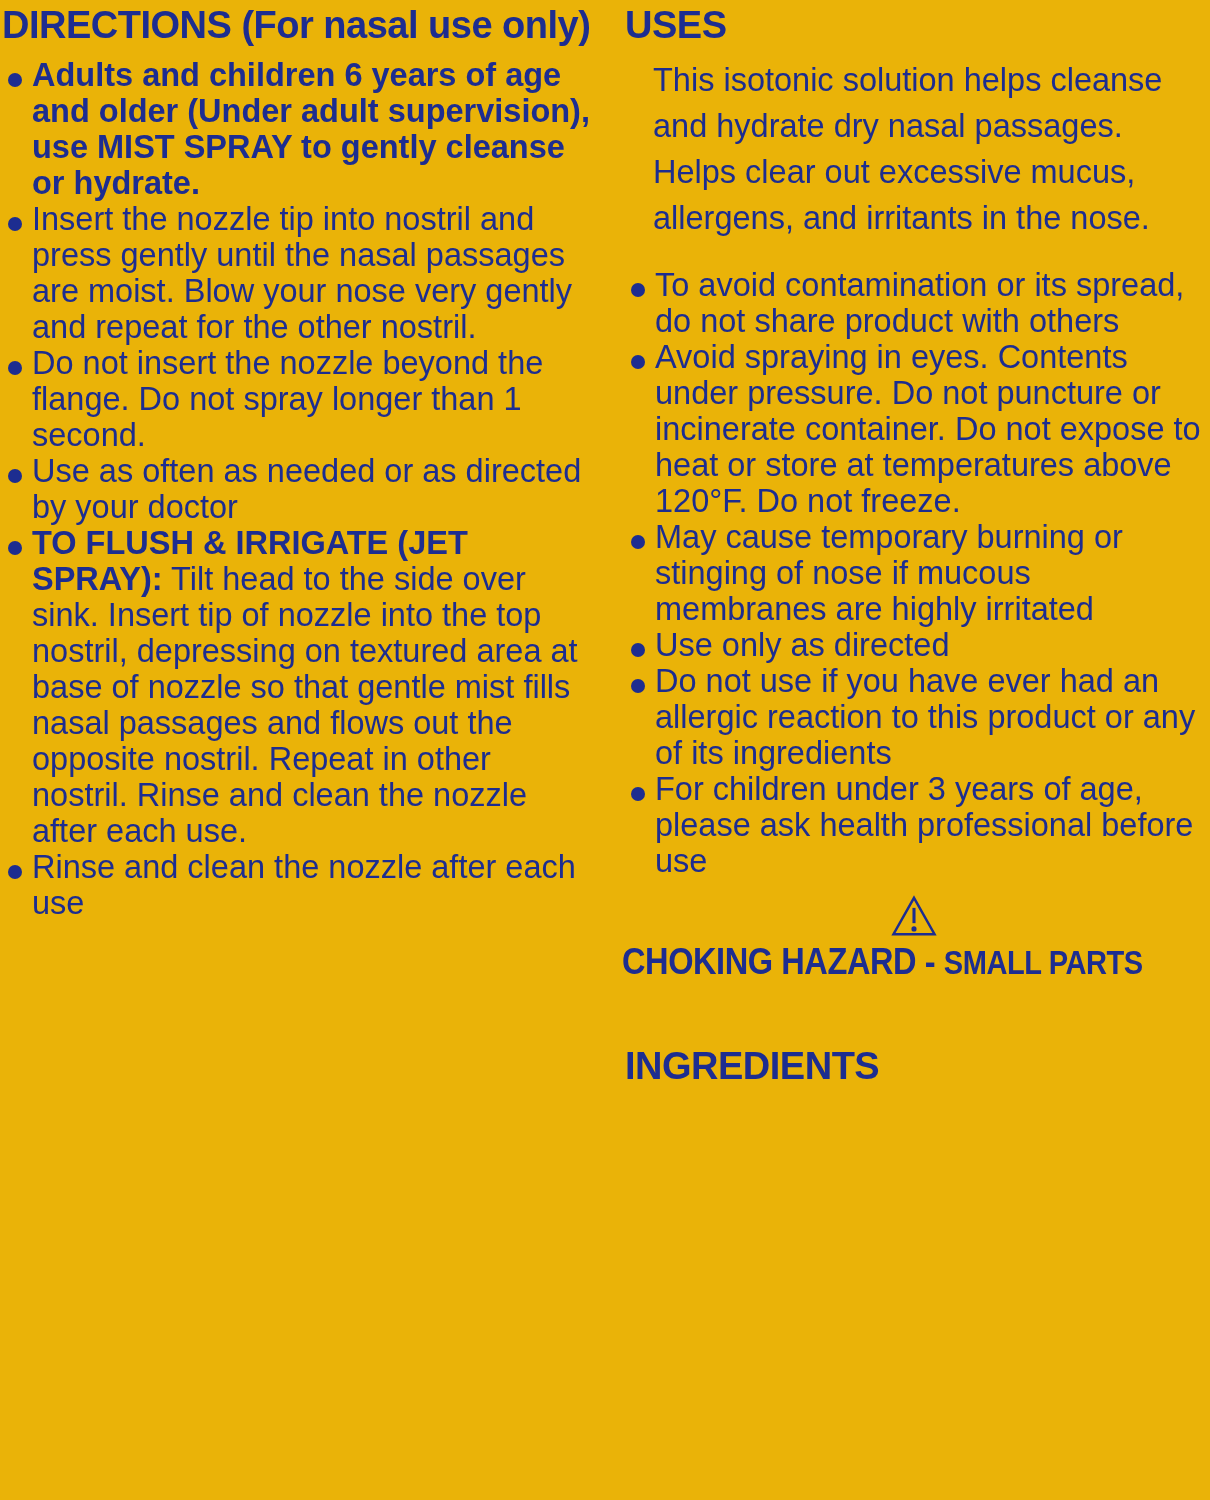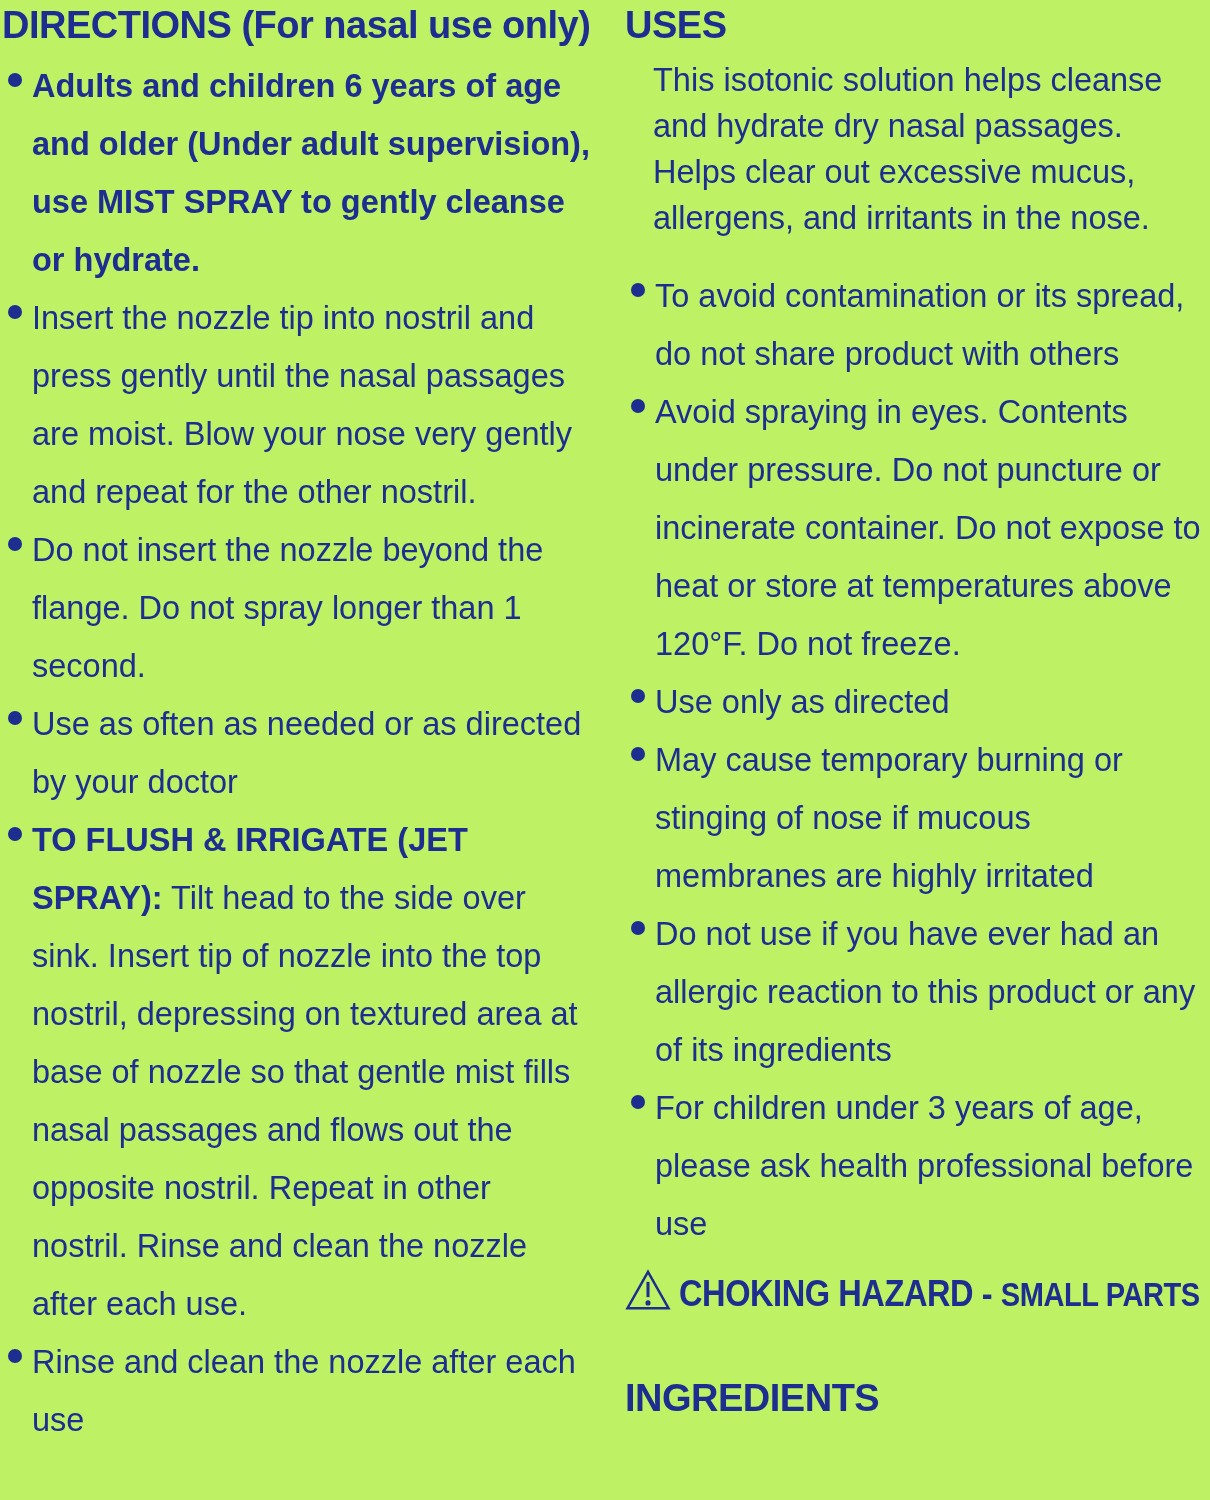--- a/index.html
+++ b/index.html
@@ -4,21 +4,21 @@
 <style>
   html, body {
     margin: 0;
     padding: 0;
     background: #ffffff;
   }
   .page {
     position: relative;
     width: 1210px;
     height: 1500px;
-    background: #bef264;
+    background: #eab308;
     overflow: hidden;
     font-family: "Liberation Sans", sans-serif;
     color: #1d2d90;
     box-sizing: border-box;
     padding: 4px 12px 0 2px;
     display: flex;
   }
   .col {
     box-sizing: border-box;
   }
@@ -58,31 +58,32 @@
     flex: 0 0 auto;
     width: 14px;
     height: 14px;
     border-radius: 50%;
     background: #1d2d90;
     margin: 16px 10px 0 6px;
   }
   .bullet-body {
     flex: 1 1 auto;
     font-size: 32.5px;
-    line-height: 58px;
+    line-height: 36px;
   }
   .bold {
     font-weight: 700;
   }
   .mb-uses { margin-bottom: 26px; margin-left: 28px; }
   .mb-warn-head { margin-bottom: 4px; }
   .choking-row {
     display: flex;
-    align-items: flex-end;
+    align-items: center;
     margin-top: 16px;
+    flex-direction: column;
   }
   .choking-icon {
     flex: 0 0 auto;
     margin-right: 8px;
   }
   .choking-text {
     display: inline-block;
     transform: scaleX(0.88);
     transform-origin: left center;
     white-space: nowrap;
@@ -142,25 +143,25 @@
         <li class="bullet-item">
           <span class="bullet-dot"></span>
           <span class="bullet-body">To avoid contamination or its spread, do not share product with others</span>
         </li>
         <li class="bullet-item">
           <span class="bullet-dot"></span>
           <span class="bullet-body">Avoid spraying in eyes. Contents under pressure. Do not puncture or incinerate container. Do not expose to heat or store at temperatures above 120°F. Do not freeze.</span>
         </li>
         <li class="bullet-item">
           <span class="bullet-dot"></span>
-          <span class="bullet-body">Use only as directed</span>
+          <span class="bullet-body">May cause temporary burning or stinging of nose if mucous membranes are highly irritated</span>
         </li>
         <li class="bullet-item">
           <span class="bullet-dot"></span>
-          <span class="bullet-body">May cause temporary burning or stinging of nose if mucous membranes are highly irritated</span>
+          <span class="bullet-body">Use only as directed</span>
         </li>
         <li class="bullet-item">
           <span class="bullet-dot"></span>
           <span class="bullet-body">Do not use if you have ever had an allergic reaction to this product or any of its ingredients</span>
         </li>
         <li class="bullet-item">
           <span class="bullet-dot"></span>
           <span class="bullet-body">For children under 3 years of age, please ask health professional before use</span>
         </li>
       </ul>

